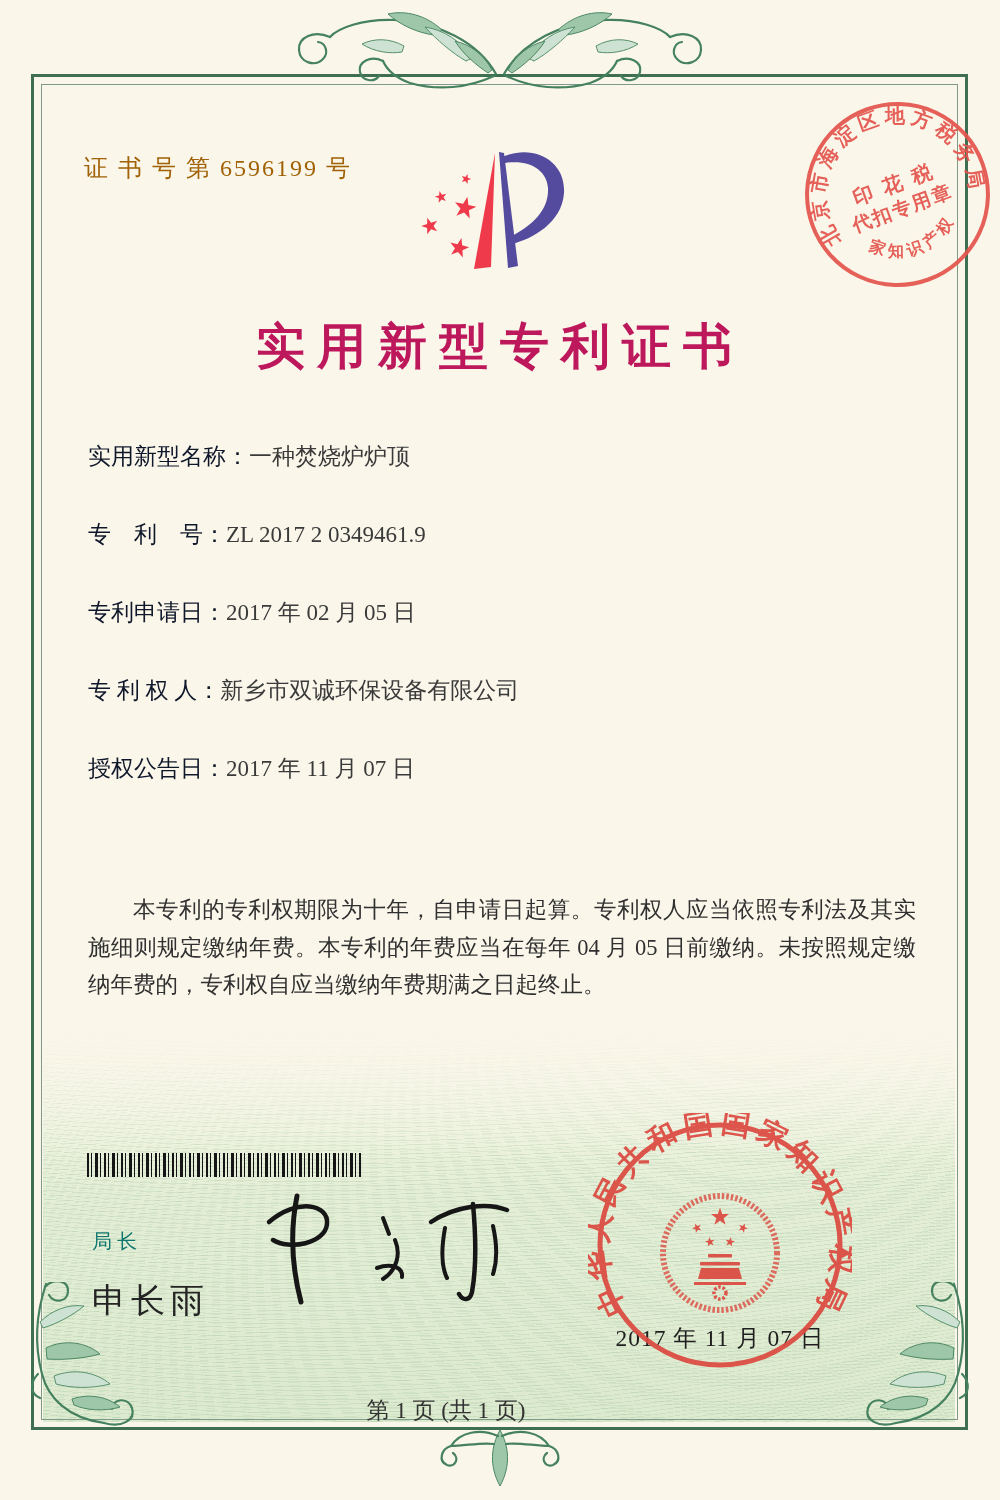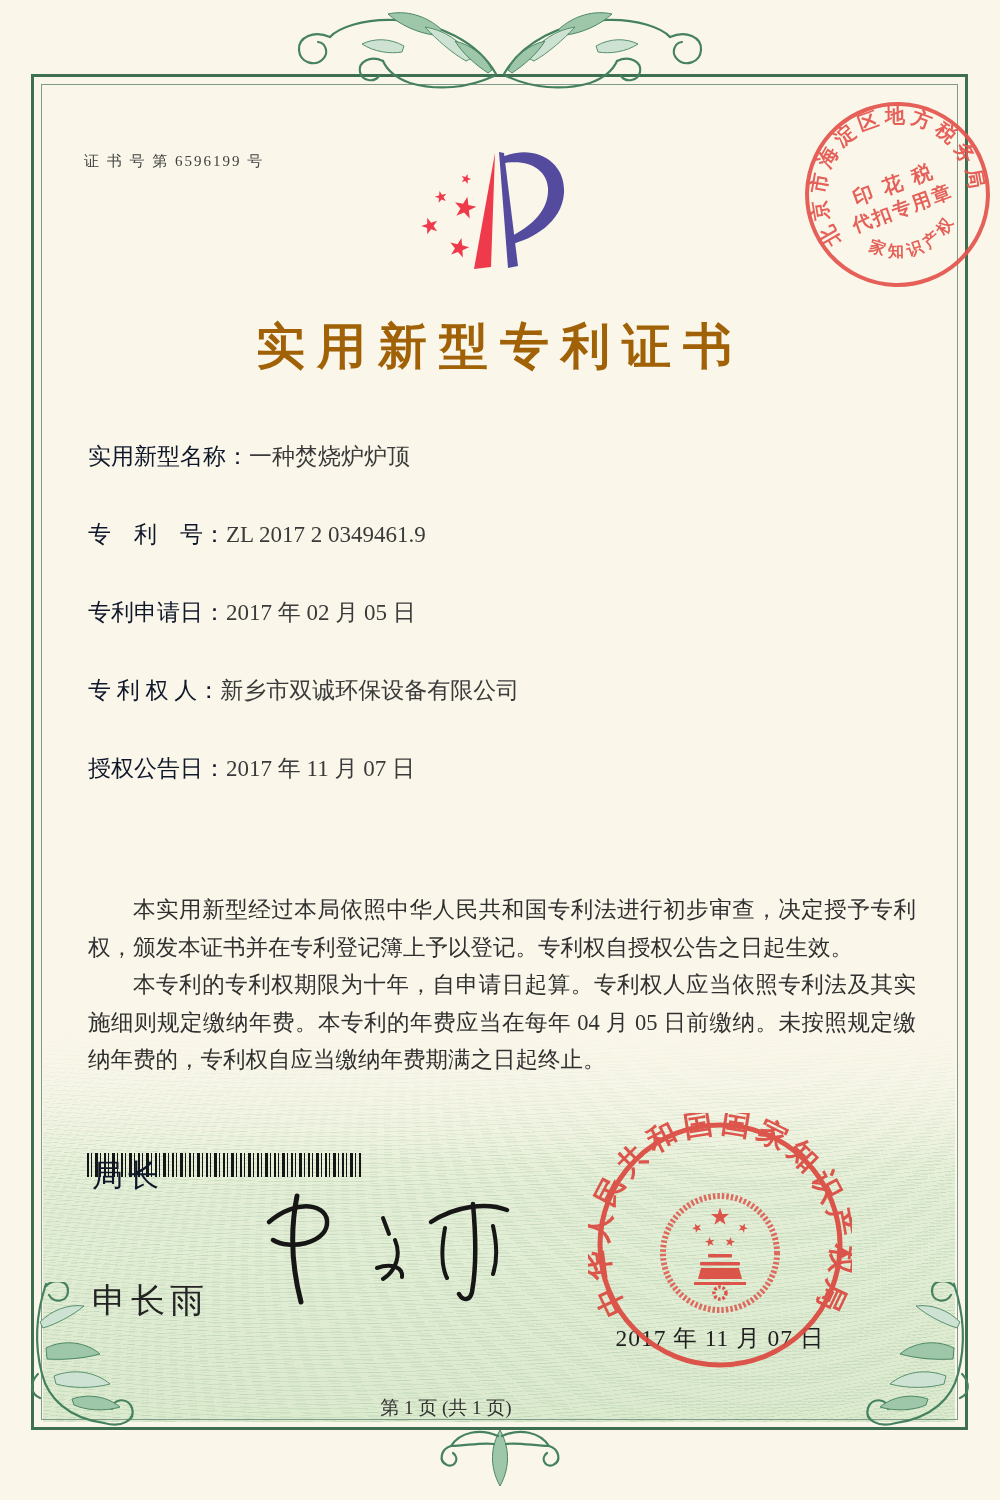--- a/index.html
+++ b/index.html
@@ -17,45 +17,45 @@
     border:1px solid #7f998a;z-index:2;pointer-events:none;}
   
   .green-tint{position:absolute;left:43px;top:1030px;width:912px;height:392px;z-index:1;
     background:
       repeating-radial-gradient(140% 60% at 30% 165%, rgba(120,170,125,.17) 0 1.4px, rgba(0,0,0,0) 1.4px 7px),
       repeating-radial-gradient(140% 60% at 78% -65%, rgba(120,170,125,.13) 0 1.4px, rgba(0,0,0,0) 1.4px 8px),
       linear-gradient(180deg, rgba(223,236,211,0) 0%, rgba(221,235,208,.75) 40%, rgba(216,232,203,.9) 100%);
     -webkit-mask-image:linear-gradient(180deg, transparent 0, #000 34%);
     mask-image:linear-gradient(180deg, transparent 0, #000 34%);}
   
-  .cert-no{position:absolute;left:84px;top:152px;font-size:15px;letter-spacing:2px;color:#404040;z-index:3;}
+  .cert-no{position:absolute;left:84px;top:152px;font-size:24px;letter-spacing:2px;color:#a16207;z-index:3;}
   .title{position:absolute;left:0;top:314px;width:1000px;text-align:center;
-    font-size:49px;font-weight:bold;letter-spacing:12px;color:#a16207;z-index:3;}
+    font-size:49px;font-weight:bold;letter-spacing:12px;color:#be185d;z-index:3;}
   .fields{position:absolute;left:88px;top:441px;z-index:3;}
   .field-row{height:78px;font-size:23px;color:#3a3a3a;white-space:pre;}
   .field-row .lbl{color:#0f172a;}
   .body-text{position:absolute;left:88px;top:891px;width:828px;z-index:3;}
   .body-text p{margin:0;font-size:22.5px;line-height:37.5px;text-align:justify;
     text-indent:2em;color:#303030;}
   .barcode{position:absolute;left:87px;top:1153px;width:274px;height:24px;z-index:3;
     background:repeating-linear-gradient(90deg,
       #151515 0 2px, rgba(0,0,0,0) 2px 4px,
       #151515 4px 5px, rgba(0,0,0,0) 5px 8px,
       #151515 8px 11px, rgba(0,0,0,0) 11px 13px,
       #151515 13px 14px, rgba(0,0,0,0) 14px 17px);}
-  .director-title{position:absolute;left:92px;top:1155px;font-size:31px;letter-spacing:5px;color:#0f172a;z-index:3;}
+  .director-title{position:absolute;left:92px;top:1228px;font-size:20px;letter-spacing:5px;color:#0f766e;z-index:3;}
   .director-name{position:absolute;left:92px;top:1278px;font-size:34px;letter-spacing:5px;color:#242424;z-index:3;}
   .signature{position:absolute;left:245px;top:1182px;z-index:3;}
   .logo{position:absolute;left:410px;top:126px;z-index:3;}
   .tax-stamp{position:absolute;left:795px;top:92px;z-index:4;transform:rotate(-20deg);opacity:.92;}
   .seal{position:absolute;left:588px;top:1113px;z-index:4;opacity:.93;}
   .seal-date{position:absolute;left:592px;top:1322px;width:256px;text-align:center;
     font-size:23.5px;letter-spacing:1px;color:#1e1e1e;z-index:3;}
   .page-footer{position:absolute;left:446px;top:1395px;transform:translateX(-50%);
-    font-size:19px;color:#333;z-index:3;white-space:pre;}
+    font-size:23px;color:#333;z-index:3;white-space:pre;}
   
   .orn{position:absolute;z-index:3;pointer-events:none;}
   .orn-top{left:250px;top:6px;}
   .orn-bottom{left:410px;top:1424px;}
   .orn-corner-left{left:16px;top:1282px;}
   .orn-corner-right{right:16px;top:1282px;transform:scaleX(-1);}
   .st2{fill:none;stroke:#45815e;stroke-width:2.2;stroke-linecap:round;}
   .leaf1{fill:#9ec7aa;stroke:#4c8763;stroke-width:1;}
   .leaf2{fill:#cde2d2;stroke:#57916d;stroke-width:1;}
   .sig{fill:none;stroke:#161616;stroke-linecap:round;stroke-linejoin:round;}
@@ -152,21 +152,20 @@
 
   <div class="fields">
     <div class="field-row"><span class="lbl">实用新型名称：</span><span>一种焚烧炉炉顶</span></div>
     <div class="field-row"><span class="lbl">专　利　号：</span><span>ZL 2017 2 0349461.9</span></div>
     <div class="field-row"><span class="lbl">专利申请日：</span><span>2017 年 02 月 05 日</span></div>
     <div class="field-row"><span class="lbl">专 利 权 人：</span><span>新乡市双诚环保设备有限公司</span></div>
     <div class="field-row"><span class="lbl">授权公告日：</span><span>2017 年 11 月 07 日</span></div>
   </div>
 
   <div class="body-text">
-    <p>本实用新型经过本局依照中华人民共和国专利法进行初步审查，决定授予专利权，颁发本证书并在专利登记簿上予以登记。专利权自授权公告之日起生效。</p>
     <p>本专利的专利权期限为十年，自申请日起算。专利权人应当依照专利法及其实施细则规定缴纳年费。本专利的年费应当在每年 04 月 05 日前缴纳。未按照规定缴纳年费的，专利权自应当缴纳年费期满之日起终止。</p>
   </div>
 
   <div class="barcode"></div>
 
   <div class="director-title">局长</div>
   <div class="director-name">申长雨</div>
 
   <svg class="signature" width="280" height="135" viewBox="0 0 280 135">
     <path class="sig" stroke-width="5" d="M52,14 C46,44 46,82 56,120"></path>

